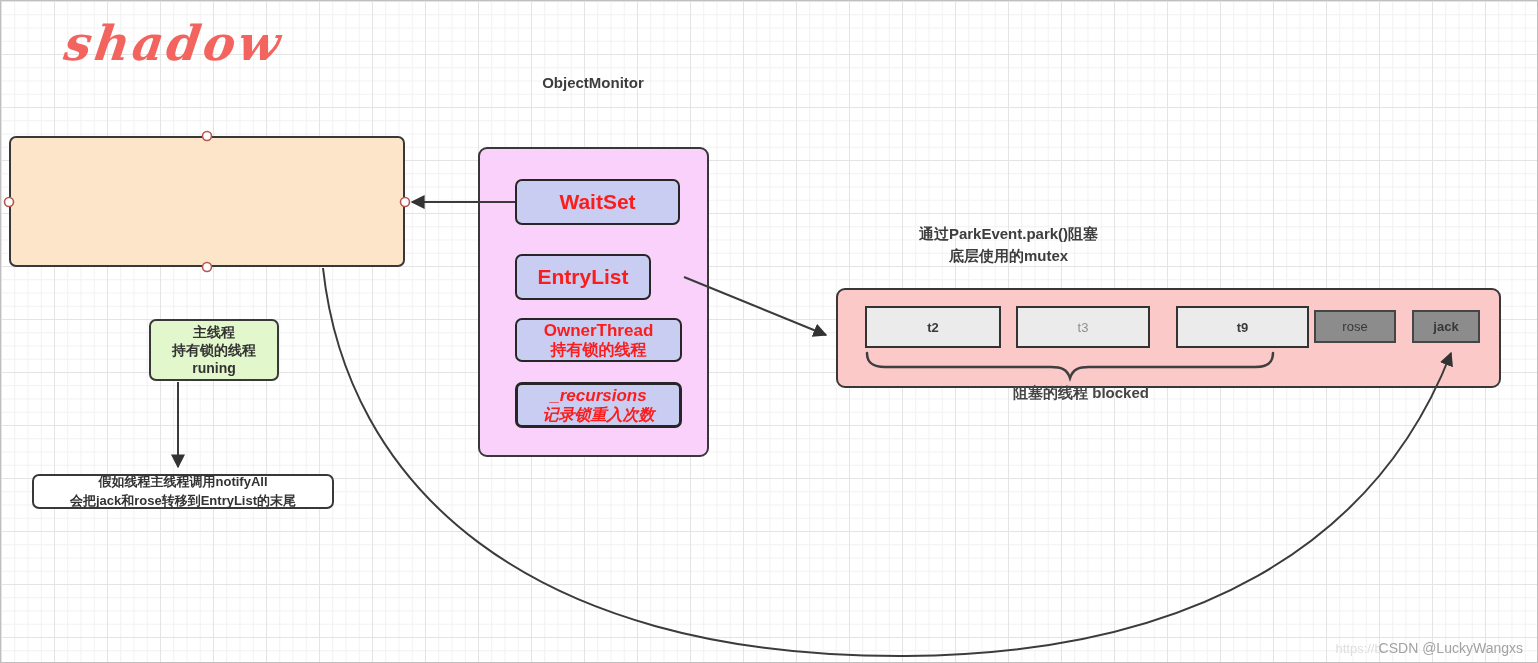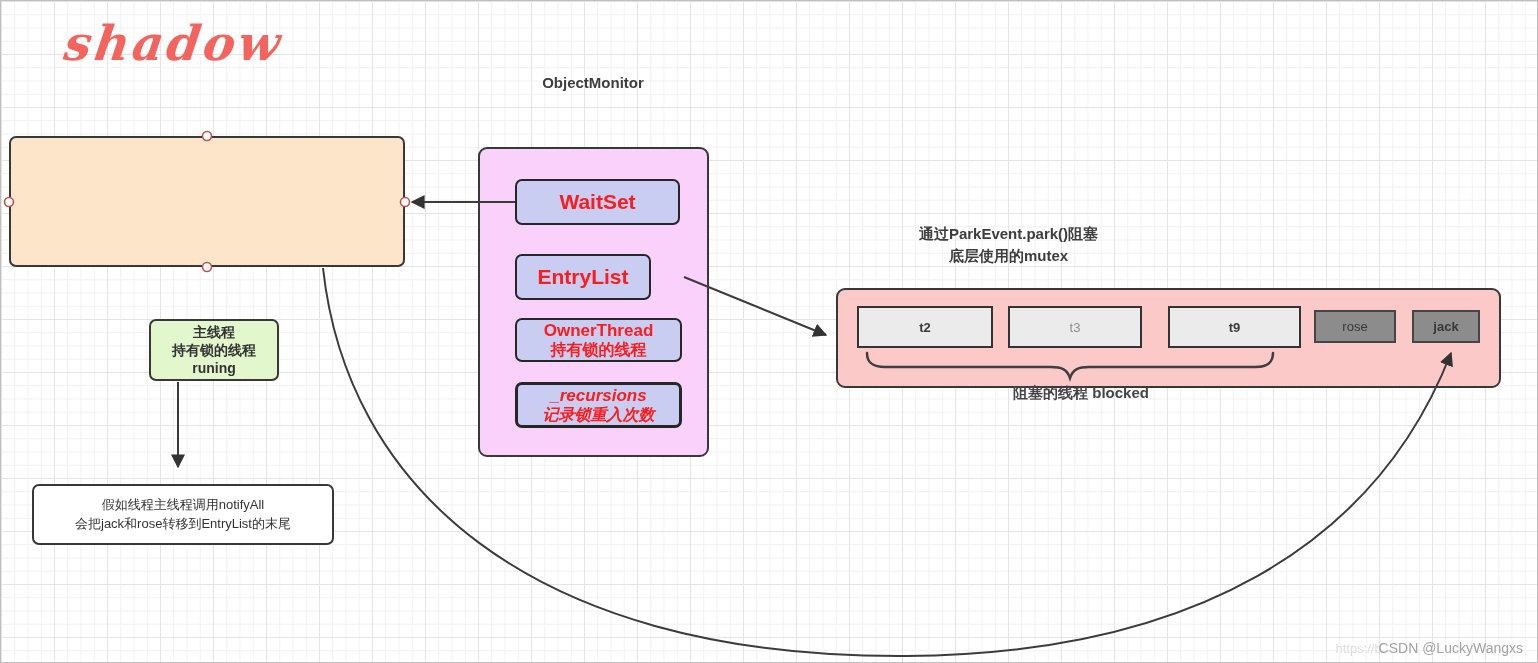--- a/index.html
+++ b/index.html
@@ -36,34 +36,34 @@
   .field-entrylist { left:514px; top:253px; width:136px; height:46px; font-size:21px; }
   .field-owner     { left:514px; top:317px; width:167px; height:44px; font-size:17px; }
   .field-recursions{ left:514px; top:381px; width:167px; height:46px; font-size:17px; border-width:3px;font-style:italic; }
   .field .sub { font-size:16px; }
   .green-box {
     left:108px; top:318px; width:130px; height:62px; background:#e2f7cc;
     display:flex; flex-direction:column; align-items:center; justify-content:center;
     font-size:14px; font-weight:bold; color:#333; line-height:1.3; text-align:center;margin-left:40px;
   }
   .note-box {
-    left:31px; top:473px; width:302px; height:61px; background:#ffffff;
+    left:31px; top:473px; width:302px; height:35px; background:#ffffff;
     display:flex; flex-direction:column; align-items:center; justify-content:center;
-    font-size:13px; font-weight:normal; color:#333; line-height:1.45; text-align:center;margin-top:10px;
+    font-size:13px; font-weight:bold; color:#333; line-height:1.45; text-align:center;
   }
   .park-note {
     position:absolute; left:870px; top:222px; width:275px; text-align:center;
     font-size:15px; font-weight:bold; color:#3d3d3d; line-height:1.45;
   }
   .blocked-box { left:835px; top:287px; width:665px; height:100px; background:#fcc9c9; border-radius:9px; }
   .thread {
     position:absolute; display:flex; align-items:center; justify-content:center;
     font-size:13px; border:2px solid #333;
   }
-  .thread.light { background:#ebebeb; }
+  .thread.light { background:#ebebeb;margin-left:8px; }
   .thread.dark  { background:#8c8c8c; border-color:#454545; color:#383838; }
   .thread.bold  { font-weight:bold; color:#3a3a3a; }
   .thread.dim   { color:#8f8f8f; }
   .t2 { left:856px;  top:305px; width:136px; height:42px; }
   .t3 { left:1007px; top:305px; width:134px; height:42px; }
   .t9 { left:1167px; top:305px; width:133px; height:42px; }
   .rose { left:1313px; top:309px; width:82px; height:33px; }
   .jack { left:1411px; top:309px; width:68px; height:33px;font-weight:bold; }
   .blocked-caption {
     position:absolute; left:955px; top:383px; width:250px; text-align:center;

